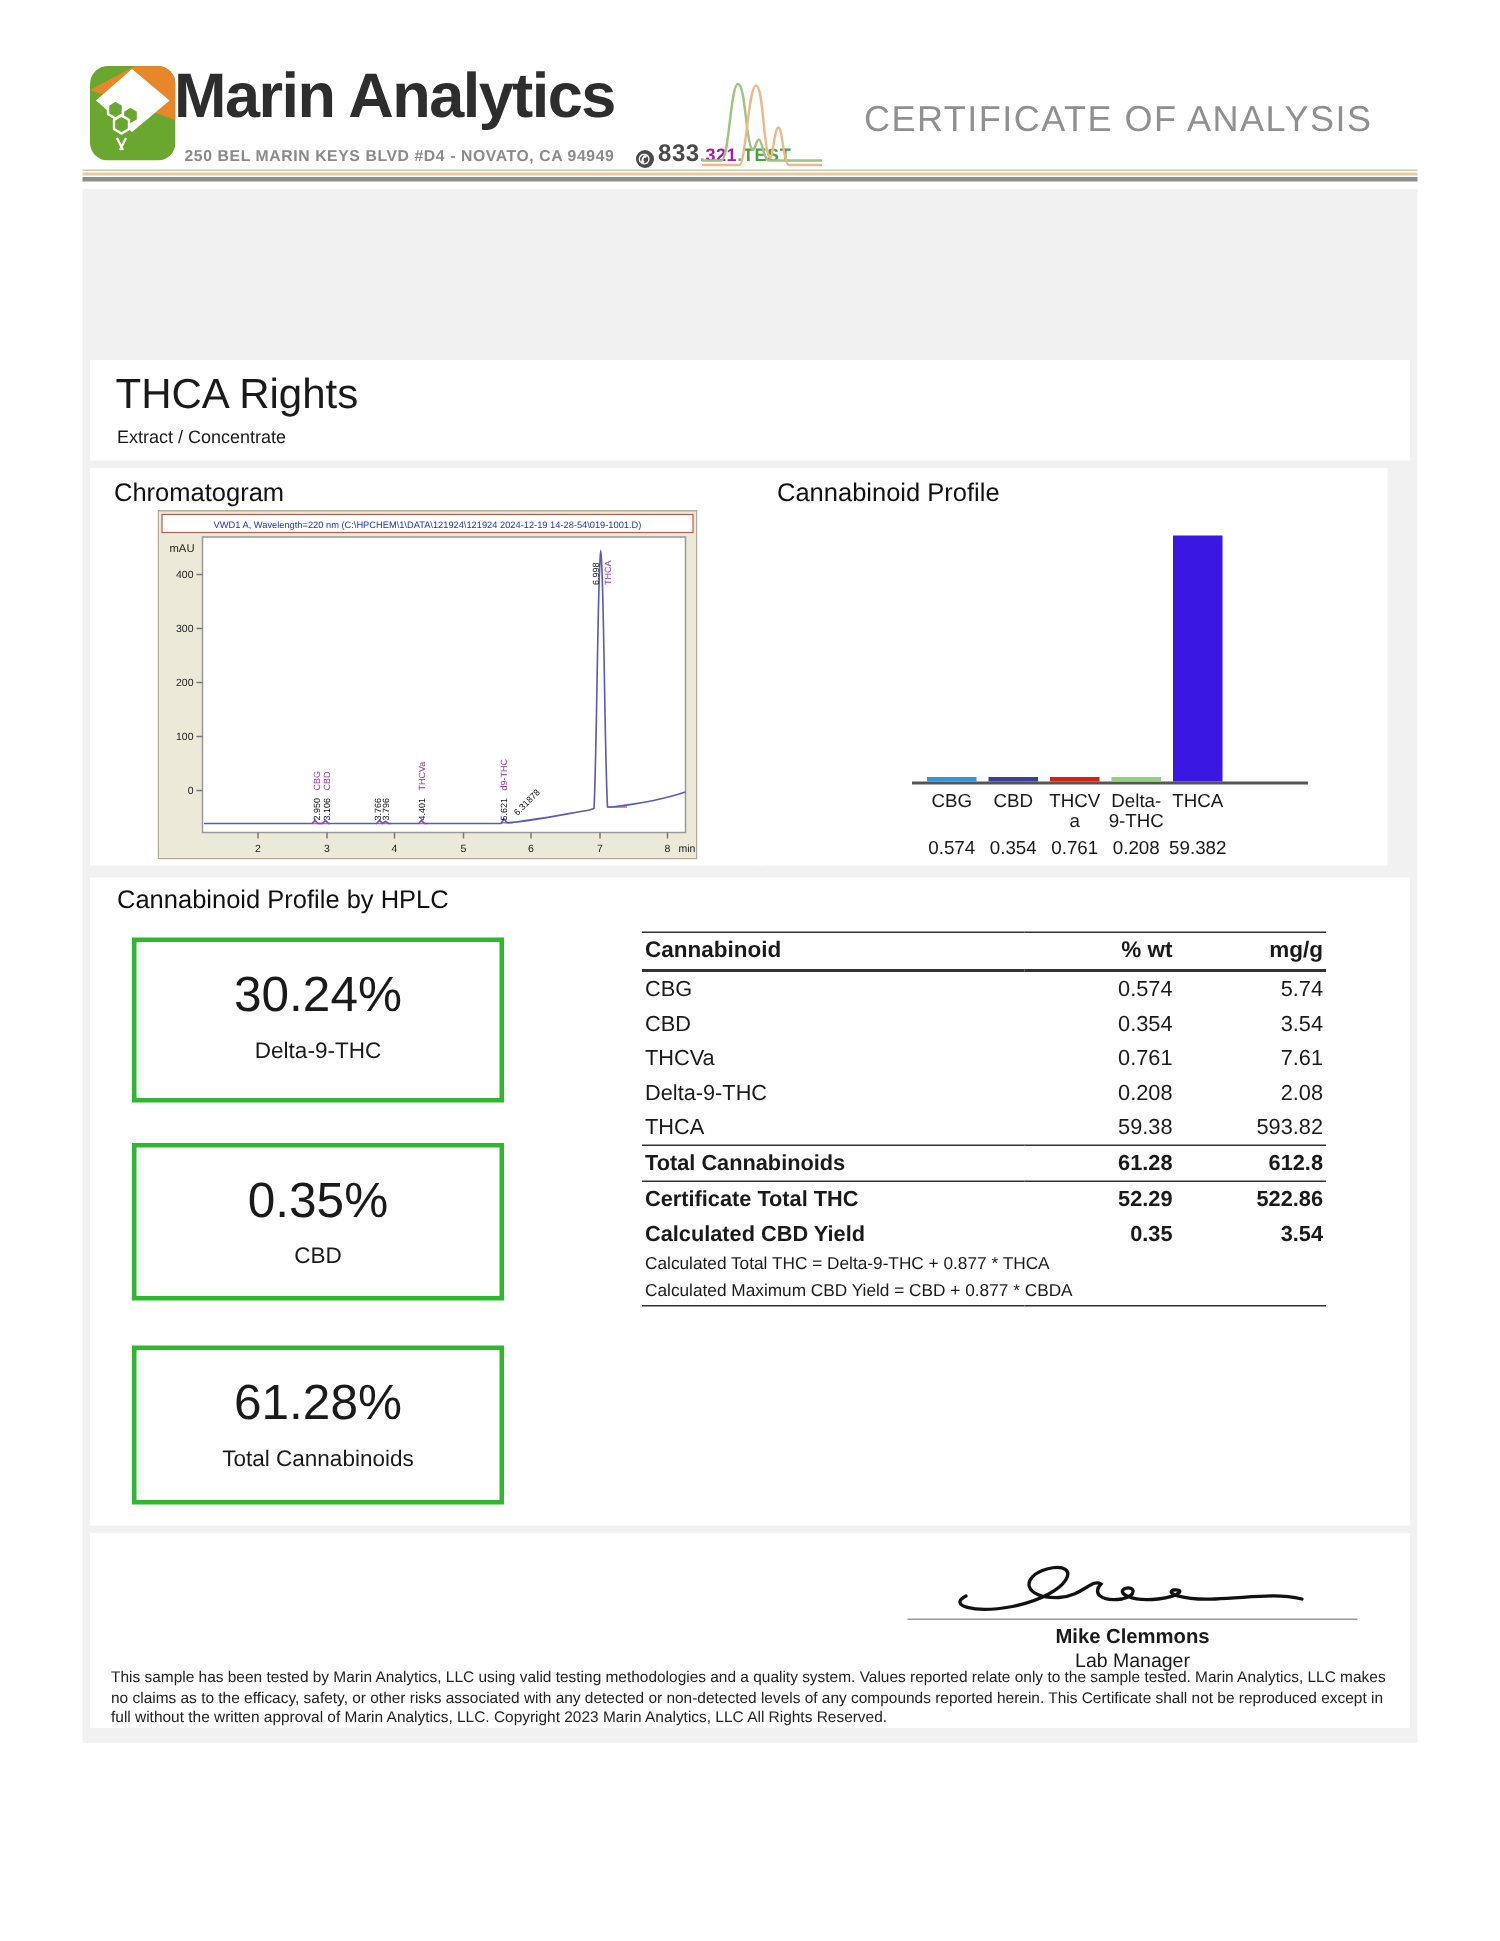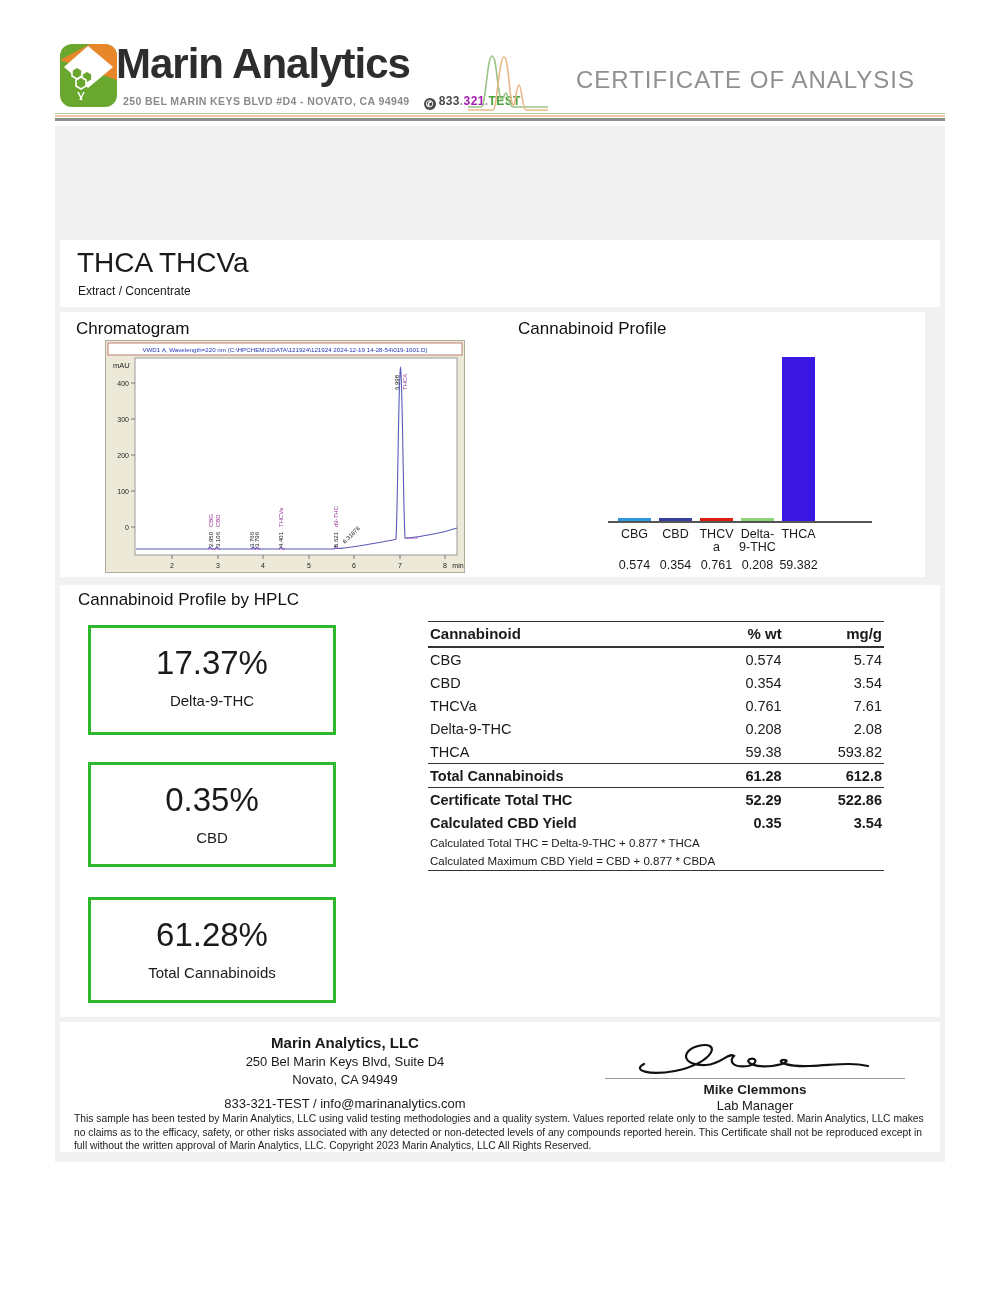--- a/index.html
+++ b/index.html
@@ -5,21 +5,21 @@
   * { margin:0; padding:0; box-sizing:border-box; }
   body { background:#fff; font-family:"Liberation Sans", sans-serif; color:#1a1a1a; }
   .page { position:relative; width:1000px; height:1294px; background:#fff; overflow:hidden; }
 
   
   .logo { position:absolute; left:60px; top:44px; }
   .brand { position:absolute; left:116px; top:40px; font-size:42px; font-weight:bold; color:#2d2d2d; letter-spacing:-1px; }
   .addr-row { position:absolute; left:123px; top:94px; font-size:10.5px; font-weight:bold; color:#8a8a8a; letter-spacing:.4px; white-space:nowrap; }
   .phone { margin-left:14px; }
   .phone-badge { display:inline-block; width:12px; height:12px; background:#4a4a4a; color:#fff; border-radius:50%; font-size:9px; line-height:12px; text-align:center; vertical-align:-2px; margin-right:3px; }
-  .ph-1 { color:#4a4a4a; font-size:12px; } .ph-num2 { color:#a21caf; font-size:12px; } .ph-3 { color:#4ba23c; font-size:12px; }
+  .ph-1 { color:#4a4a4a; font-size:16px; } .ph-num2 { color:#a21caf; font-size:12px; } .ph-3 { color:#4ba23c; font-size:12px; }
   .ph-dot { color:#9a9a9a; font-size:12px; }
   .mini-peaks { position:absolute; left:468px; top:48px; }
   .cert-title { position:absolute; right:85px; top:66px; font-size:24px; color:#909090; letter-spacing:1px; }
   .divider { position:absolute; left:55px; top:113px; width:890px; }
   .divider .dv1 { height:1px; background:#bcd0a4; }
   .divider .dv2 { height:2px; background:#ecc9a2; margin-top:1px; }
   .divider .dv3 { height:3px; background:#8e8e8e; margin-top:1px; }
 
   
   .grayband { position:absolute; left:55px; top:126px; width:890px; height:1036px; background:#f1f1f1; }
@@ -119,21 +119,21 @@
   <div class="divider">
     <div class="dv1"></div>
       <div class="dv2"></div>
       <div class="dv3"></div>
   </div>
 
   <div class="grayband"></div>
 
 
   <div class="card card-product">
-    <div class="product-name">THCA THCVa</div>
+    <div class="product-name">THCA Rights</div>
     <div class="product-cat">Extract / Concentrate</div>
   </div>
 
   <div class="card card-chrom">
     <div class="sec-heading">Chromatogram</div>
     <svg width="360" height="233" viewBox="0 0 360 233" style="position:absolute;left:45px;top:28px;">
       <rect x="0.5" y="0.5" width="359" height="232" fill="#ece9d8" stroke="#b0ac9c"></rect>
       <rect x="3" y="3" width="354" height="12" fill="#ffffff" stroke="#b06050" stroke-width="0.8"></rect>
       <text x="180" y="12" text-anchor="middle" font-size="6.2" fill="#2233bb">VWD1 A, Wavelength=220 nm (C:\HPCHEM\1\DATA\121924\121924 2024-12-19 14-28-54\019-1001.D)</text>
       <rect x="30" y="18" width="322" height="197" fill="#ffffff" stroke="#999"></rect>
@@ -230,21 +230,21 @@
           <div class="val">0.208</div>
           <div class="val">59.382</div>
         </div>
     </div>
   </div>
 
   <div class="card card-hplc">
     <div class="sec-heading" style="left:18px; top:5px;">Cannabinoid Profile by HPLC</div>
 
     <div class="green-box gb1">
-      <div class="gb-value">17.37%</div>
+      <div class="gb-value">30.24%</div>
       <div class="gb-label">Delta-9-THC</div>
     </div>
     <div class="green-box gb2">
       <div class="gb-value">0.35%</div>
       <div class="gb-label">CBD</div>
     </div>
     <div class="green-box gb3">
       <div class="gb-value">61.28%</div>
       <div class="gb-label">Total Cannabinoids</div>
     </div>
@@ -307,26 +307,20 @@
             <td colspan="3">Calculated Total THC = Delta-9-THC + 0.877 * THCA</td>
           </tr>
           <tr class="footnote sep-bottom">
             <td colspan="3">Calculated Maximum CBD Yield = CBD + 0.877 * CBDA</td>
           </tr>
         </tbody>
     </table>
   </div>
 
   <div class="card card-footer">
-    <div class="foot-company">
-      <div class="fc-name">Marin Analytics, LLC</div>
-      <div class="fc-line">250 Bel Marin Keys Blvd, Suite D4</div>
-      <div class="fc-line">Novato, CA 94949</div>
-      <div class="fc-contact">833-321-TEST / info@marinanalytics.com</div>
-    </div>
     <div class="sig-block">
       <svg width="250" height="50" viewBox="0 0 250 50">
         <path d="M14,38 C2,44 18,50 45,45 C85,37 92,14 68,20 C50,25 52,40 76,39 C92,38 98,26 104,30 C98,36 104,42 118,40 C128,38 127,31 120,33 C114,36 124,42 142,40 C158,38 160,33 152,34 C147,36 158,41 180,40 C205,39 220,36 238,40" fill="none" stroke="#111" stroke-width="2.2" stroke-linecap="round"></path>
       </svg>
       <div class="sig-line"></div>
       <div class="sig-name">Mike Clemmons</div>
       <div class="sig-title">Lab Manager</div>
     </div>
     <div class="disclaimer">This sample has been tested by Marin Analytics, LLC using valid testing methodologies and a quality system.  Values reported relate only to the sample tested.  Marin Analytics, LLC makes no claims as to the efficacy, safety, or other risks associated with any detected or non-detected levels of any compounds reported herein.  This Certificate shall not be reproduced except in full without the written approval of Marin Analytics, LLC.      Copyright 2023 Marin Analytics, LLC All Rights Reserved.</div>
   </div>

